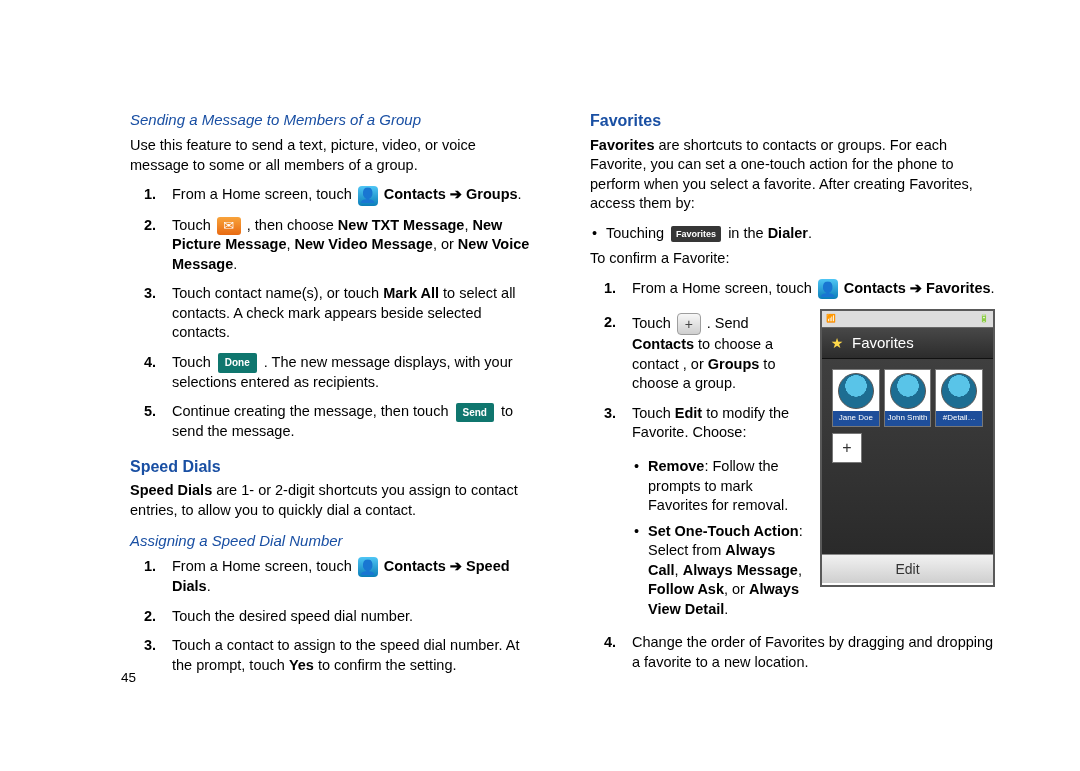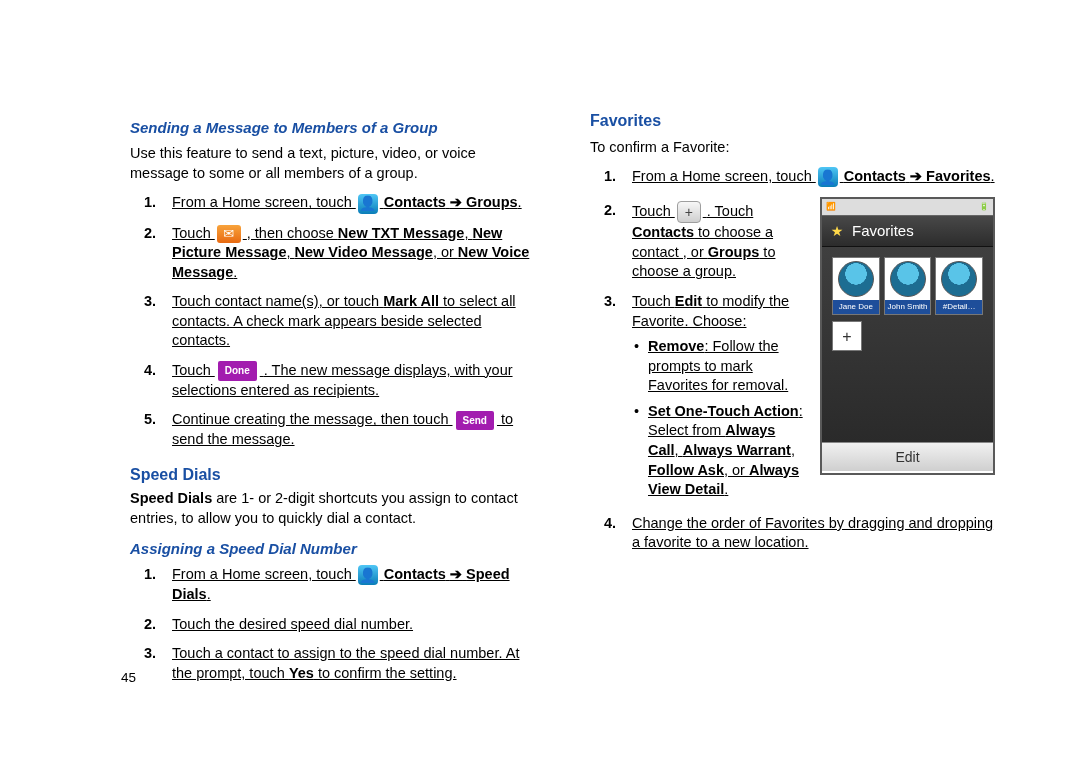--- a/index.html
+++ b/index.html
@@ -22,38 +22,37 @@
     display: flex;
     gap: 55px;
   }
   .col {
     width: 405px;
     font-size: 14.5px;
     line-height: 1.35;
   }
   .subhead {
     font-style: italic;
-    font-weight: bold;
+    font-weight: normal;
     color: #194fa3;
     font-size: 15px;
-    margin: 8px 0 6px 0;
+    margin: 0 0 6px 0;
   }
   .sect {
     font-weight: bold;
     color: #194fa3;
     font-size: 16px;
     margin: 14px 0 4px 0;
   }
   .para { margin: 4px 0 10px 0; }
   ol.steps {
     list-style: none;
     padding: 0;
     margin: 4px 0 0 0;
     counter-reset: step;
-    text-decoration: underline;
   }
   ol.steps > li {
     counter-increment: step;
     position: relative;
     padding-left: 42px;
     margin-bottom: 10px;
   }
   ol.steps > li::before {
     content: counter(step) ".";
     font-weight: bold;
@@ -85,21 +84,21 @@
     position: relative;
   }
   .icon.newmsg::after{
     content:"✉";
     color:#fff; font-size:13px;
   }
   .btnchip {
     display: inline-flex;
     align-items: center;
     justify-content: center;
-    background: #a21caf;
+    background: #0f766e;
     color: #fff;
     font-size: 10px;
     font-weight: bold;
     padding: 3px 7px;
     vertical-align: middle;
     border-radius: 2px;
     margin: 0 3px;
   }
   .btnchip.dark { background: #363636; font-size: 9px; padding: 2px 5px; }
   .icon.plus {
@@ -286,47 +285,55 @@
         </li>
         <li>Touch the desired speed dial number.</li>
         <li>
           <span>Touch a contact to assign to the speed dial number.  At the prompt, touch </span><span class="b">Yes</span><span> to confirm the setting.</span>
         </li>
       </ol>
     </div>
 
     <div class="col">
       <p class="sect" style="margin-top:0">Favorites</p>
+      <p class="para">
+        <span class="b">Favorites</span><span> are shortcuts to contacts or groups.  For each Favorite, you can set a one-touch action for the phone to perform when you select a favorite. After creating Favorites, access them by:</span>
+      </p>
       <ul class="bullets">
+        <li>
+          <span>Touching </span>
+          <span class="btnchip dark">Favorites</span>
+          <span> in the </span><span class="b">Dialer</span>.
+        </li>
       </ul>
       <p class="para">To confirm a Favorite:</p>
 
       <ol class="steps">
         <li>
           <span>From a Home screen, touch </span>
           <span class="icon contacts">👤</span>
           <span class="b">Contacts</span>
           <span class="b"> <span class="arrow"></span> </span>
           <span class="b">Favorites</span>.
         </li>
       </ol>
 
       <div class="two-col-step">
         <div class="flow">
           <ol class="steps" style="counter-reset: step 1">
             <li>
               <span>Touch </span>
               <span class="icon plus">+</span>
-              <span>. Touch </span><span class="b">Contacts</span><span> to choose a contact , or </span><span class="b">Groups</span><span> to choose a group.</span>
+              <span>. Send </span><span class="b">Contacts</span><span> to choose a contact , or </span><span class="b">Groups</span><span> to choose a group.</span>
             </li>
             <li>
               <span>Touch </span><span class="b">Edit</span><span> to modify the Favorite. Choose:</span>
-              <ul class="bullets" style="margin-top:6px">
+              <ul class="bullets" style="margin-top:14px">
                 <li><span class="b">Remove</span><span>: Follow the prompts to mark Favorites for removal.</span></li>
-                <li><span class="b">Set One-Touch Action</span><span>: Select from </span><span class="b">Always Call</span>, <span class="b">Always Warrant</span>, <span class="b">Follow Ask</span>, or <span class="b">Always View Detail</span>.</li>
+                <li><span class="b">Set One-Touch Action</span><span>: Select from </span><span class="b">Always Call</span>, <span class="b">Always Message</span>, <span class="b">Follow Ask</span>, or <span class="b">Always View Detail</span>.</li>
               </ul>
             </li>
           </ol>
         </div>
 
         <div class="phone">
           <div class="ph-status">
               <span>📶</span>
               <span>🔋</span>
             </div>

